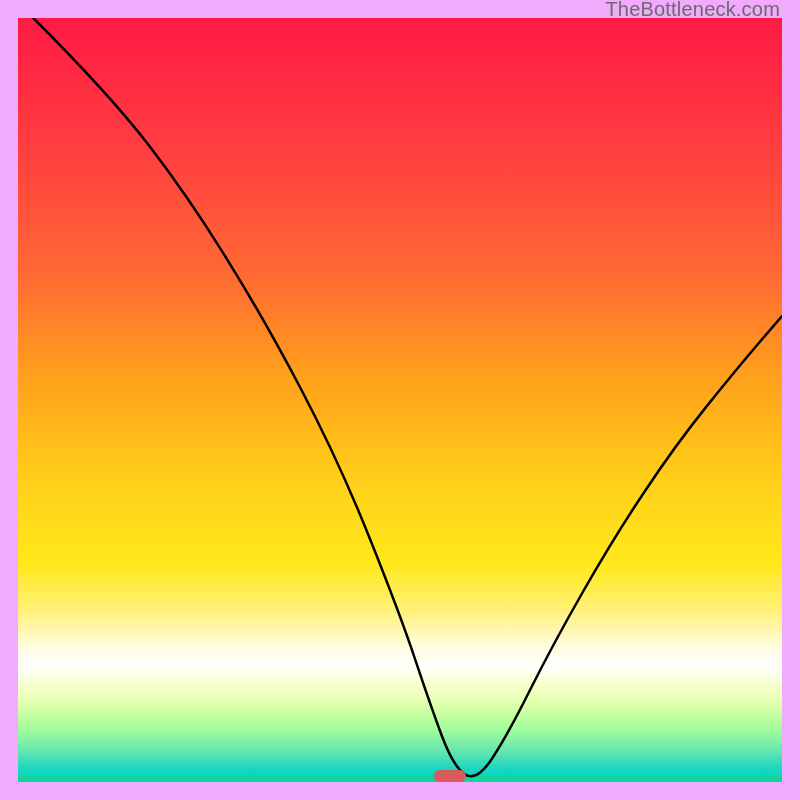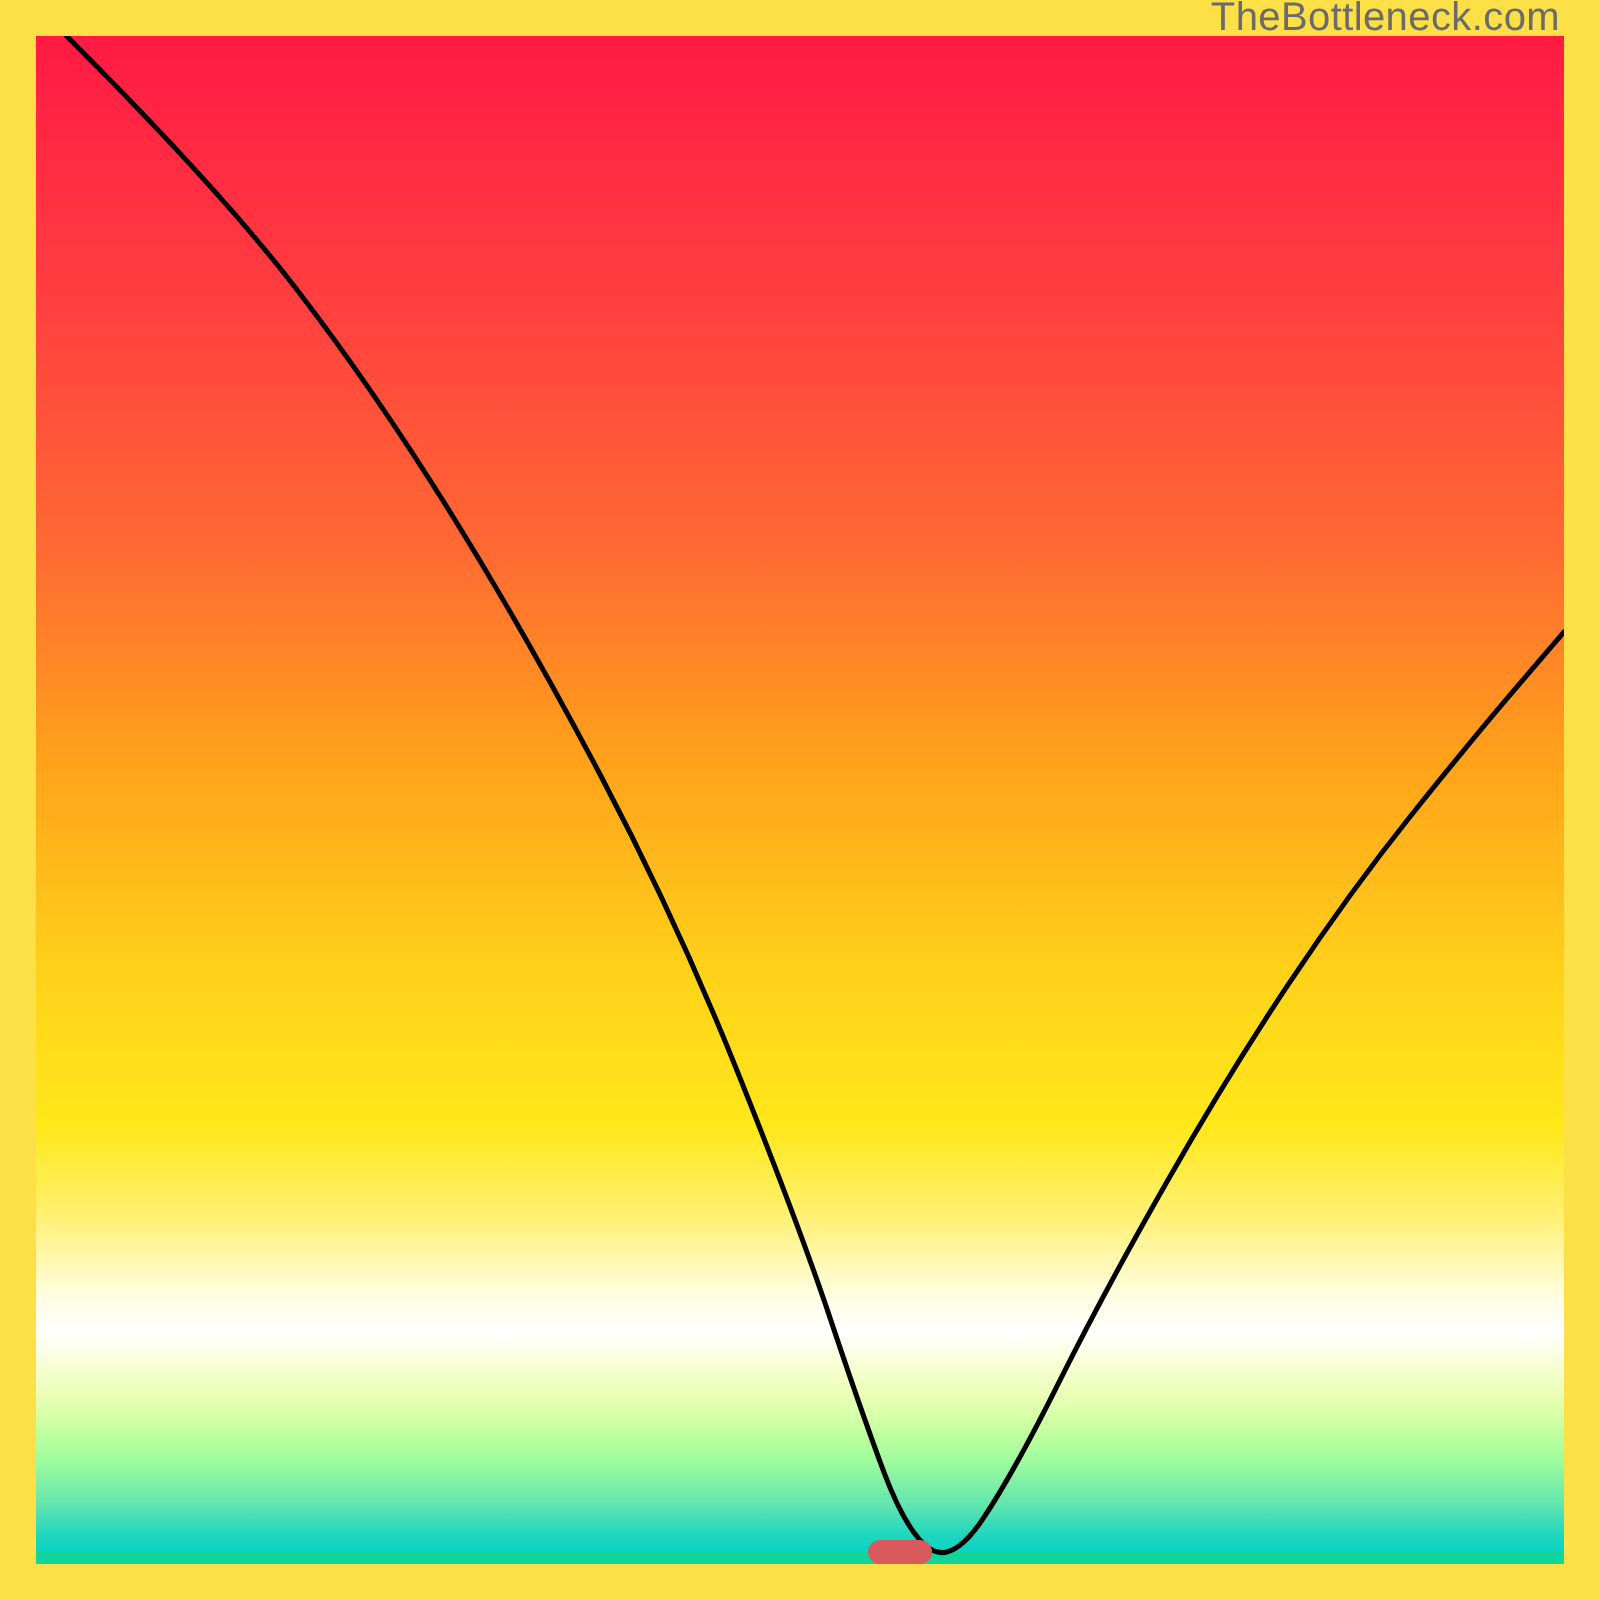--- a/index.html
+++ b/index.html
@@ -10,21 +10,21 @@
     background: #000;
     font-family: Arial, Helvetica, sans-serif;
     overflow: hidden;
   }
   .frame {
     position: absolute;
     top: 0;
     left: 0;
     width: 800px;
     height: 800px;
-    background: #fde047;
+    background: #f0abfc;
   }
   .plot-area {
     position: absolute;
     top: 18px;
     left: 18px;
     width: 764px;
     height: 764px;
     overflow: hidden;
   }
   .gradient {

